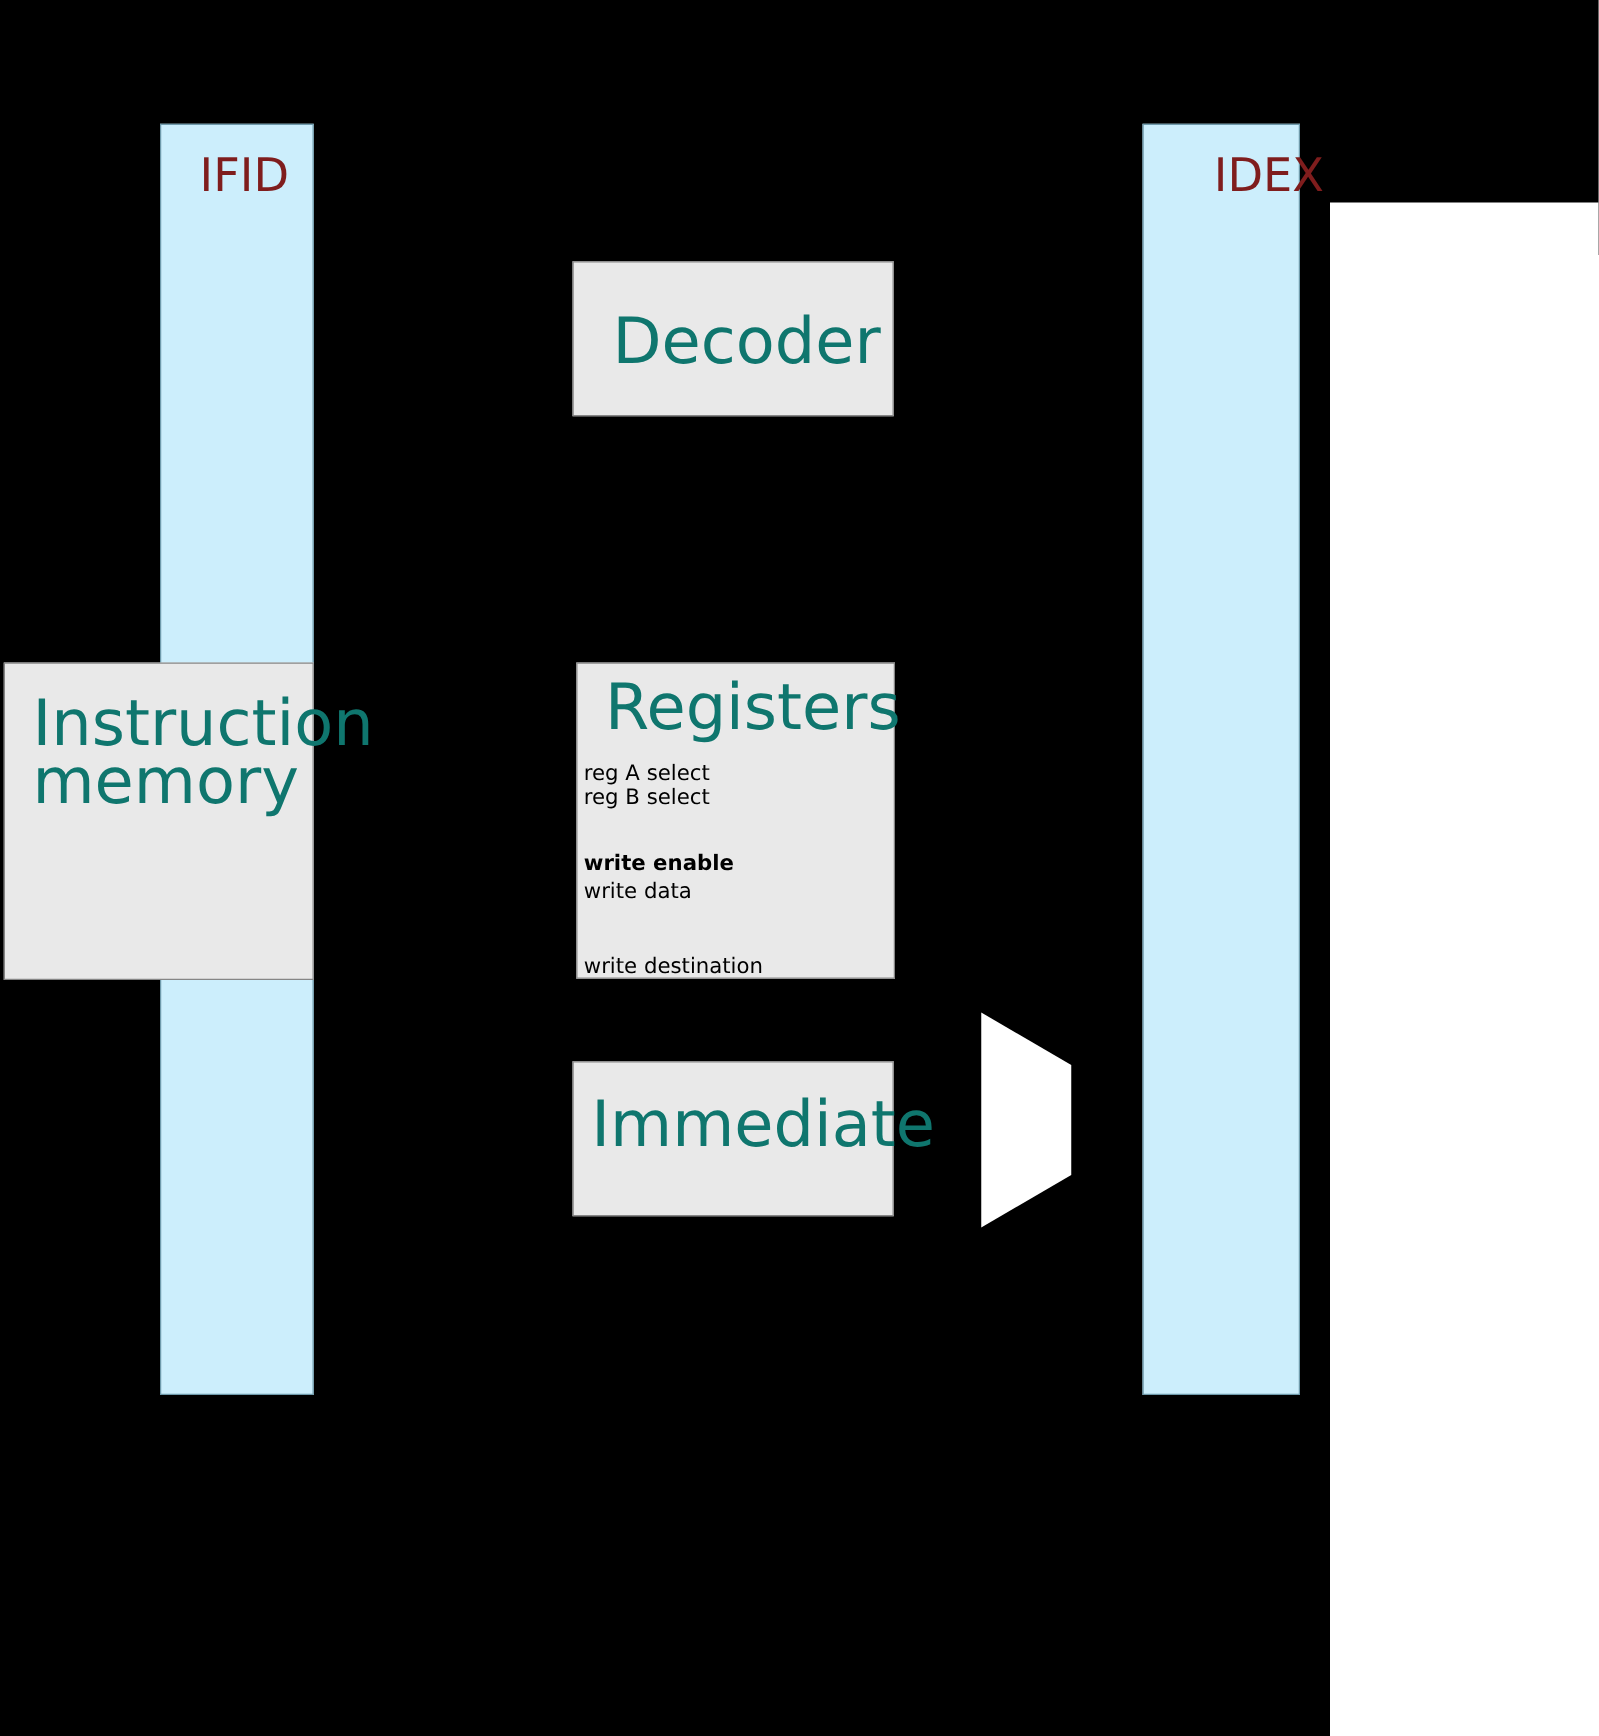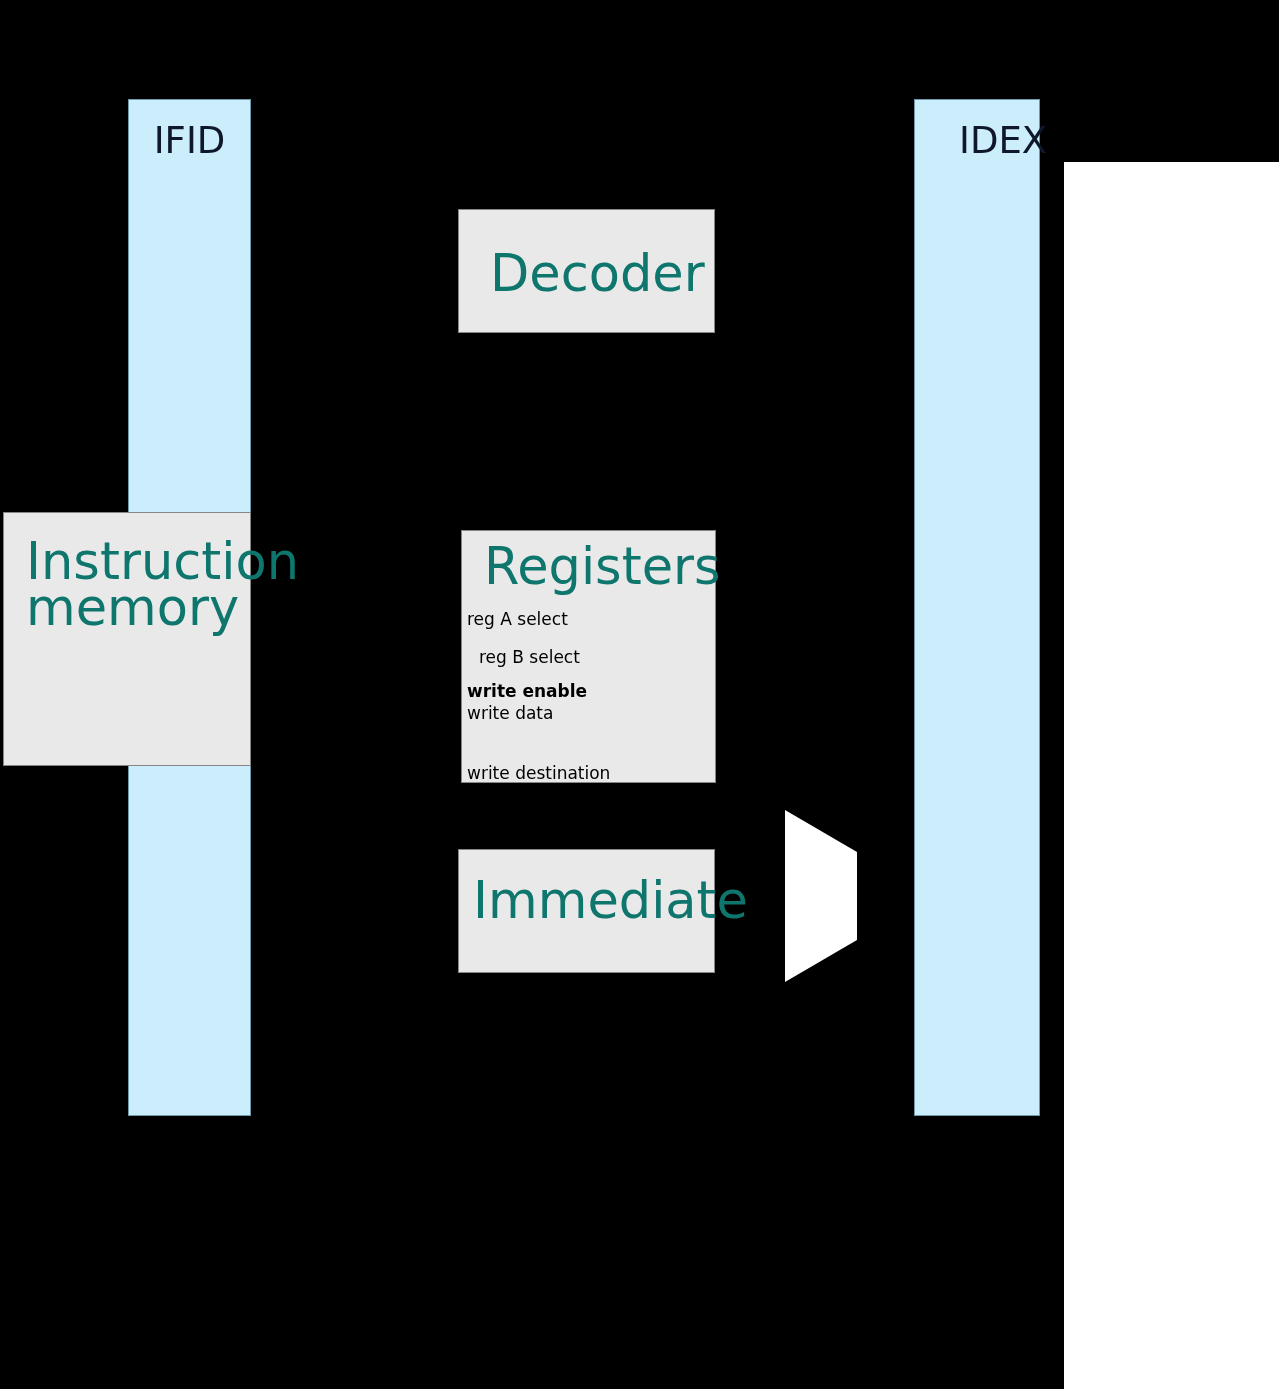--- a/index.html
+++ b/index.html
@@ -31,24 +31,24 @@
 
   
   .pipe-bar {
     position: absolute;
     background: #cceefc;
     border: 1px solid #6f9aab;
     box-sizing: border-box;
   }
   .pipe-bar-label {
     position: absolute;
-    left: 0;
+    left: 12px;
     right: 0;
     text-align: center;
-    color: #0f172a;
+    color: #7f1d1d;
     font-size: 37px;
     line-height: 1;
     white-space: nowrap;
   }
 
   #bar-ifid {
     left: 128px;
     top: 99px;
     width: 123px;
     height: 1017px;
@@ -84,21 +84,21 @@
     width: 257px;
     height: 124px;
   }
   #box-decoder .unit-title {
     left: 31px;
     top: 38px;
   }
 
   #box-instruction-memory {
     left: 3px;
-    top: 512px;
+    top: 530px;
     width: 248px;
     height: 254px;
   }
   #box-instruction-memory .unit-title {
     left: 22px;
     top: 26px;
     line-height: 46px;
     white-space: normal;
     width: 210px;
   }
@@ -172,21 +172,21 @@
   </div>
 
   <div class="unit-box" id="box-instruction-memory">
     <div class="unit-title">Instruction memory</div>
   </div>
 
   <div class="unit-box" id="box-registers">
     <div class="unit-title">Registers</div>
     <div class="sig-list">
       <div class="sig-row" style="top:0px;">reg A select</div>
-      <div class="sig-row" style="top:38px;margin-left:12px;">reg B select</div>
+      <div class="sig-row" style="top:19px;">reg B select</div>
       <div class="sig-row" style="top:53px;margin-top:41px;">write data</div>
       <div class="sig-row" style="top:72px;font-weight:bold;">write enable</div>
       <div class="sig-row" style="top:106px;margin-top:48px;">write destination</div>
     </div>
   </div>
 
   <div class="unit-box" id="box-immediate">
     <div class="unit-title">Immediate</div>
   </div>
 

